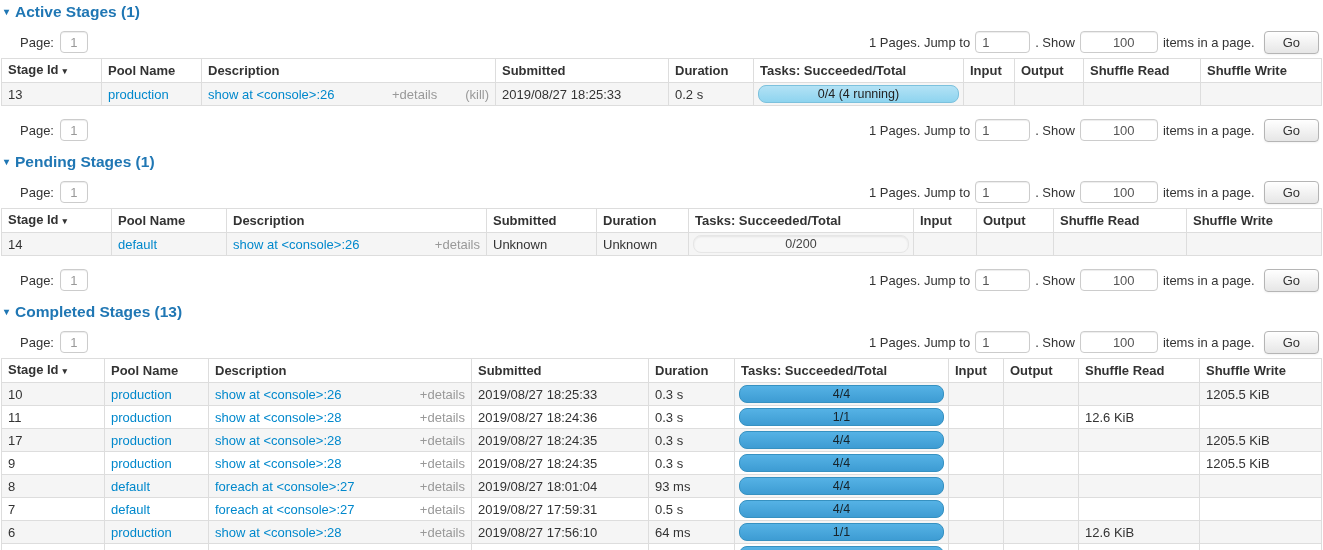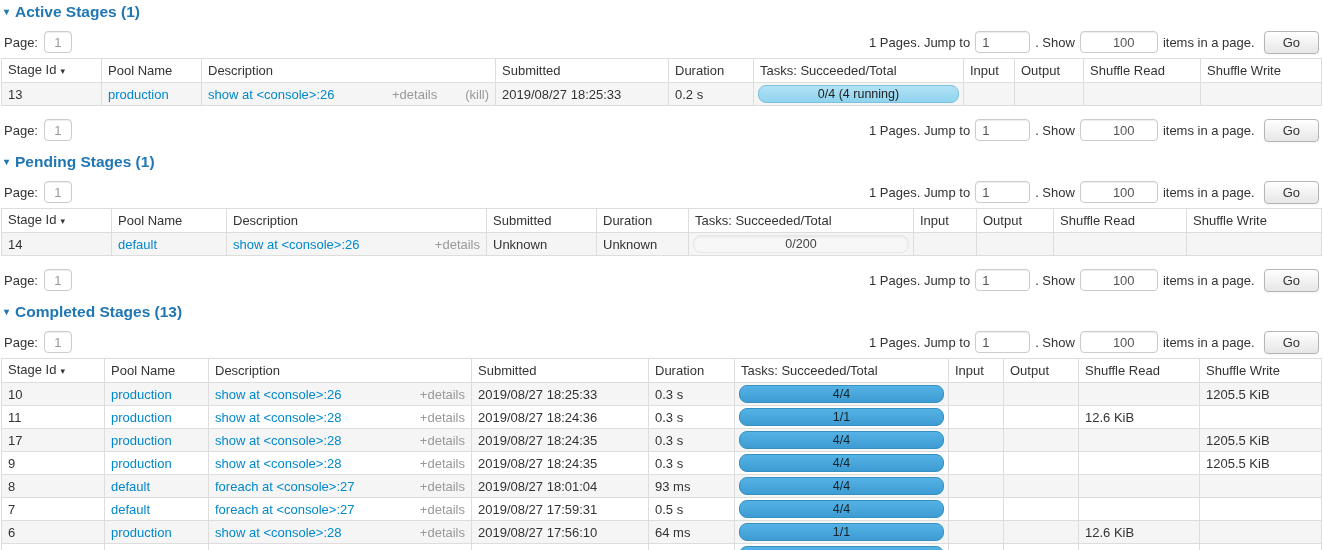--- a/index.html
+++ b/index.html
@@ -17,21 +17,21 @@
     margin:13px 0 0 3px; cursor:pointer; line-height:16px;
   }
   .section-title.first { margin-top:2px; }
   .collapse-arrow { font-size:10px; line-height:10px; color:#2077b4; }
 
   .pagebar {
     display:flex; justify-content:space-between; align-items:center;
     margin:11px 3px 5px 3px; height:22px;
   }
   .pagebar.bottom { margin:13px 3px 0 3px; }
-  .pagebar .left, .pagebar .right { display:flex; align-items:center; gap:6px; }
+  .pagebar .left, .pagebar .right { display:flex; align-items:center; gap:6px;margin-left:16px; }
   .pagebar .right { gap:5px; }
 
   input.txt {
     height:22px; padding:2px 6px; border:1px solid #ccc; border-radius:4px;
     font-family:"Liberation Sans",sans-serif; font-size:13px; color:#555;
     box-shadow: inset 0 1px 1px rgba(0,0,0,.075); background:#fff;
   }
   input.page-num { width:28px; text-align:center; color:#999; }
   input.jump { width:55px; }
   input.show { width:78px;padding-left:32px; }
@@ -44,21 +44,21 @@
   }
 
   table {
     width:100%; border-collapse:collapse; table-layout:fixed; margin-top:5px;
   }
   th, td {
     border:1px solid #ddd; padding:3px 6px; text-align:left;
     height:22px; line-height:15px; overflow:hidden; white-space:nowrap;
     font-size:13px;
   }
-  th { font-weight:normal; background:#fff; cursor:pointer; }
+  th { font-weight:bold; background:#fff; cursor:pointer; }
   tbody tr:nth-child(odd) { background:#f5f5f5; }
   tbody tr:nth-child(even) { background:#fff; }
   a.lnk { color:#0088cc; text-decoration:none; cursor:pointer; }
   .sort-arrow { font-size:9px; margin-left:4px; color:#333; }
 
   .desc { display:flex; align-items:flex-end; width:100%; }
   .desc .spacer { flex:1 1 auto; }
   .muted { color:#999; cursor:pointer; }
   .kill { margin-left:28px; }
 

